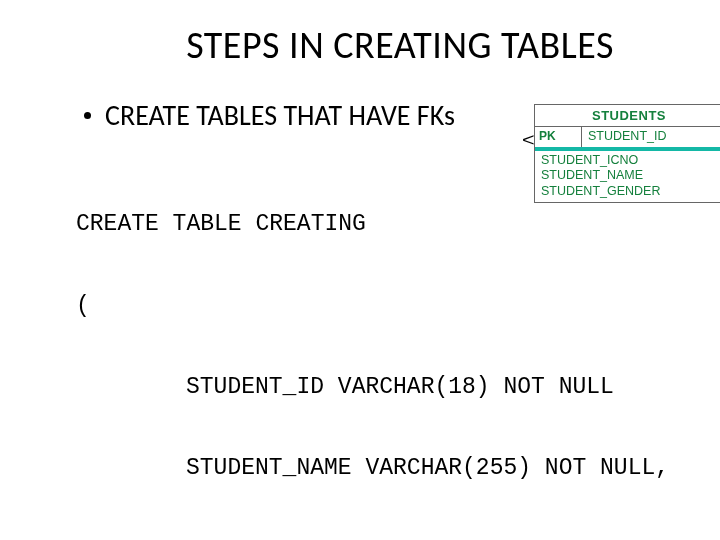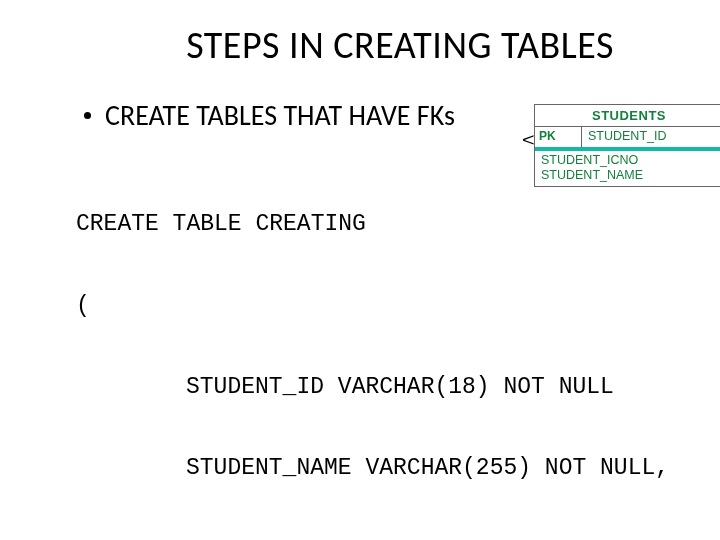--- a/index.html
+++ b/index.html
@@ -138,17 +138,18 @@
     <div class="schema-row">
       <div class="schema-left">PK</div>
       <div class="schema-right">
           <div class="b">STUDENT_ID</div>
         </div>
     </div>
     <div class="schema-row">
       <div class="schema-right">
         <div>STUDENT_ICNO</div>
         <div>STUDENT_NAME</div>
+        <div>STUDENT_GENDER</div>
       </div>
     </div>
   </div>
 
 </div>
 
 </body></html>

